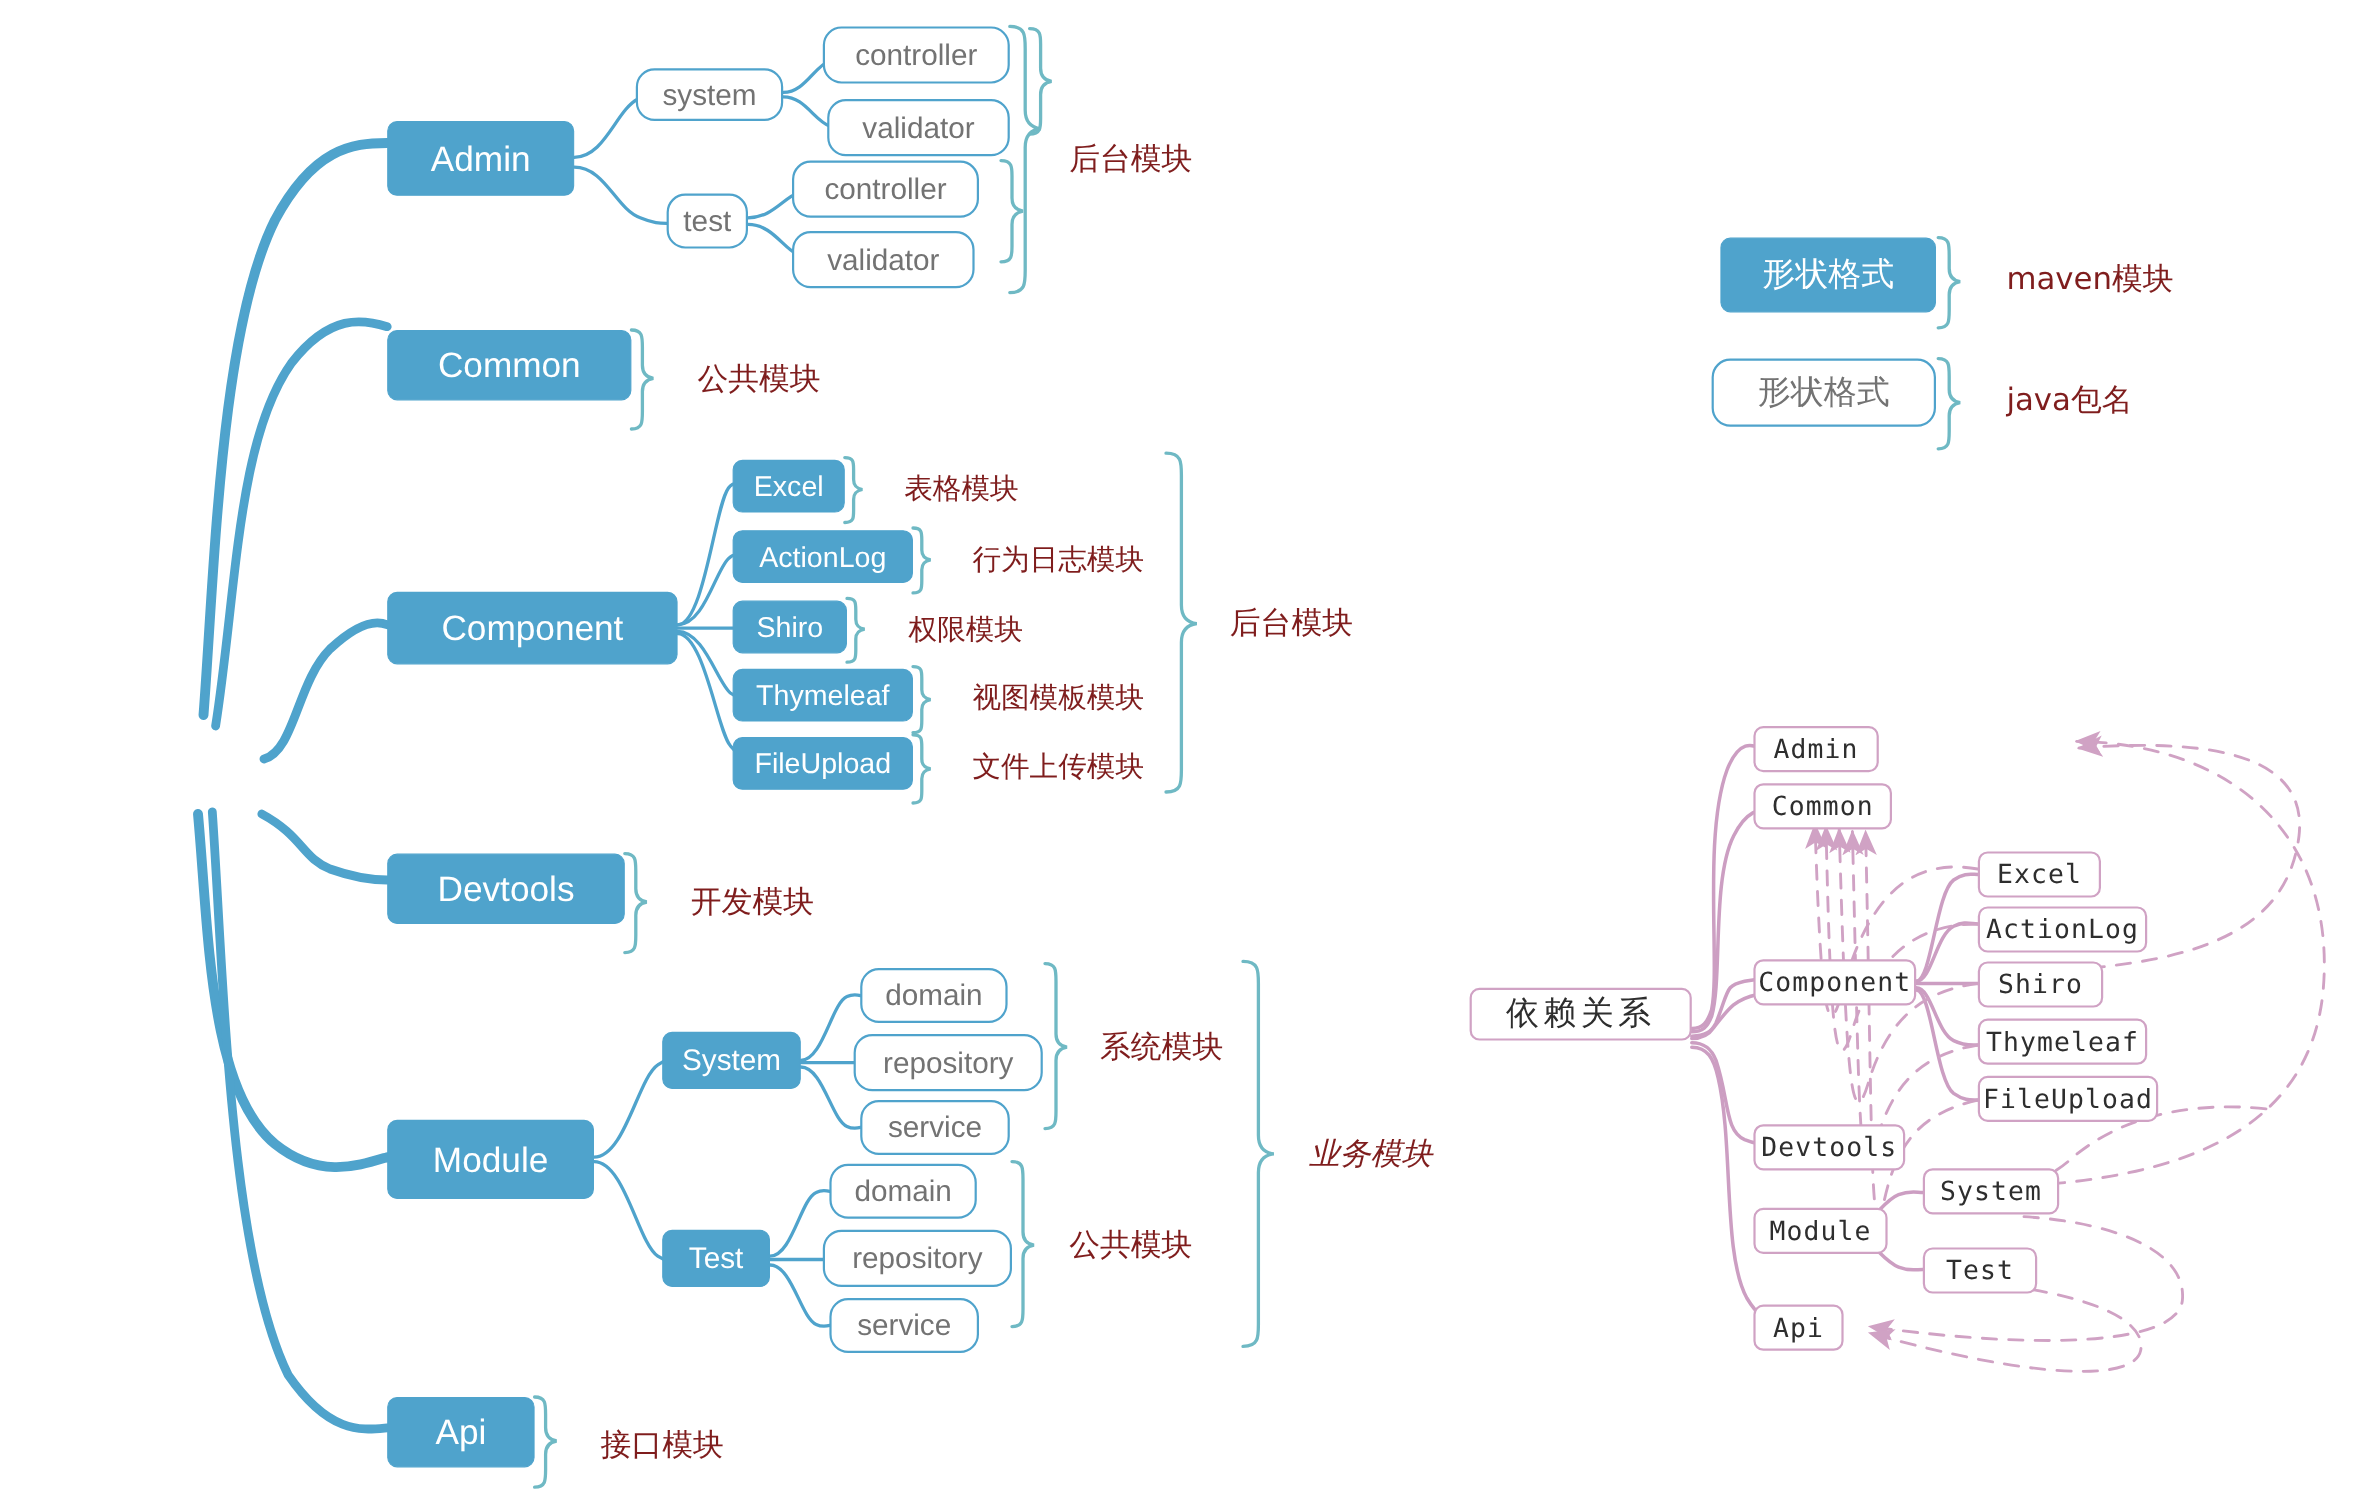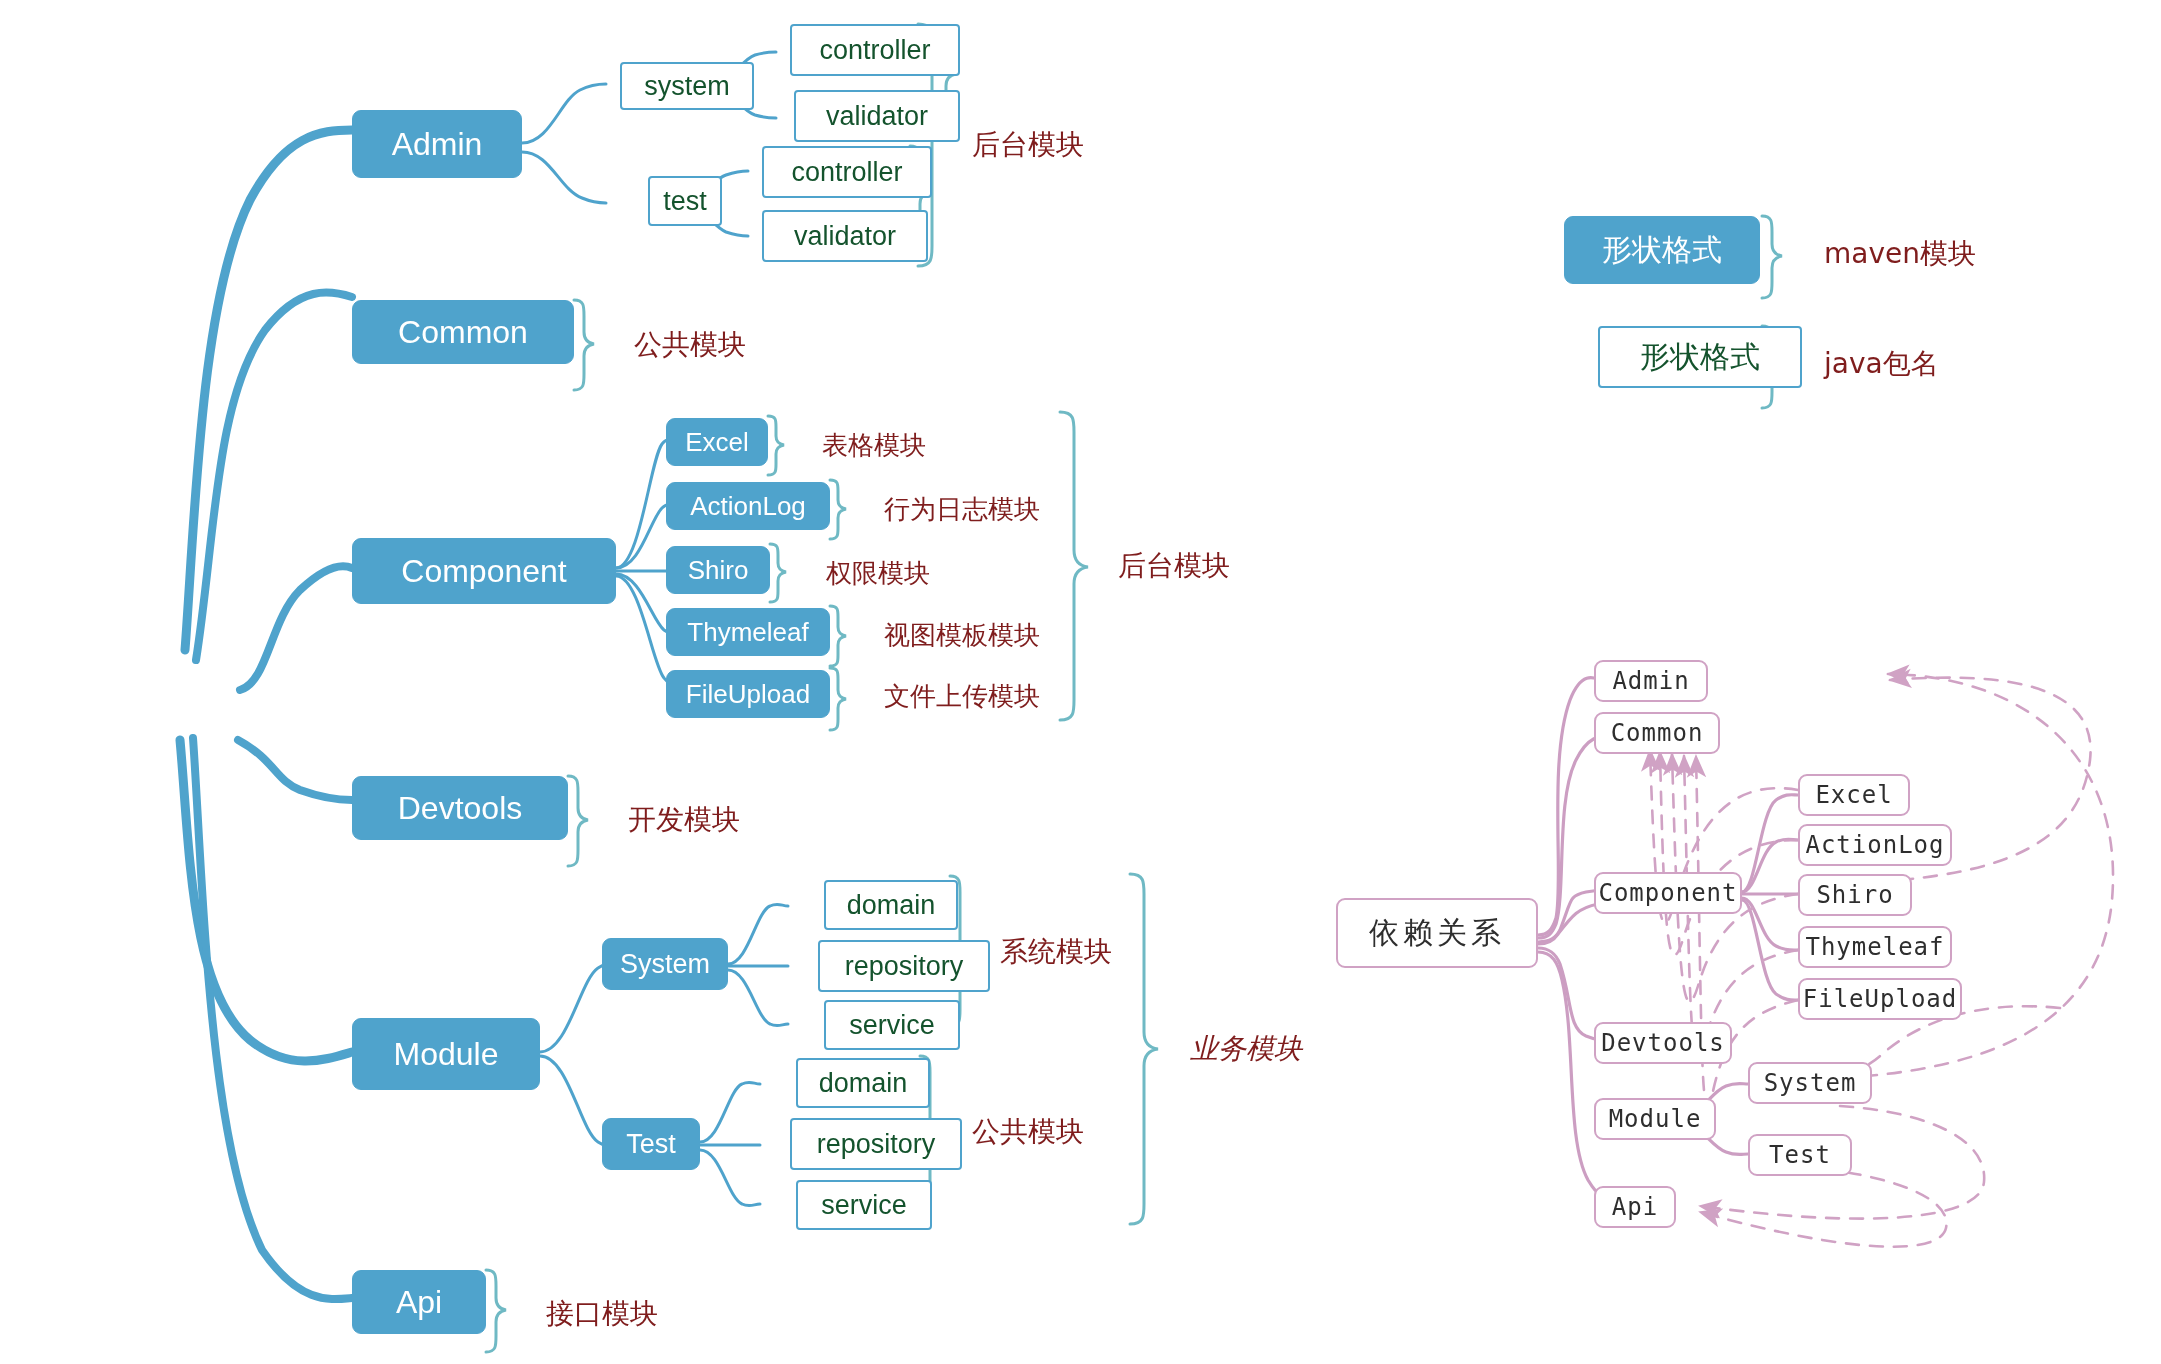--- a/index.html
+++ b/index.html
@@ -14,23 +14,22 @@
   .node{
     position:absolute;box-sizing:border-box;
     display:flex;align-items:center;justify-content:center;
     white-space:nowrap;line-height:1;
   }
   .n-blue{
     background:#4FA3CC;border:1px solid #4FA3CC;color:#ffffff;
     border-radius:9px;
   }
   .n-white{
-    background:#ffffff;border:2px solid #4FA3CC;color:#14532d;
-    border-radius:4px;
-    margin-left:42px;
+    background:#ffffff;border:2px solid #4FA3CC;color:#737373;
+    border-radius:17px;
   }
   .n-root{
     background:#4FA3CC;color:#ffffff;border-radius:26px;
   }
   .n-pink{
     background:#ffffff;border:2px solid #D0A2C4;color:#2e2e2e;
     border-radius:9px;
     font-family:"DejaVu Sans Mono","Liberation Mono",monospace;
     letter-spacing:1px;
   }
@@ -281,21 +280,21 @@
   <div class="node n-blue" style="left:1564px;top:216px;width:196px;height:68px;font-size:30px;">
     <span>形状格式</span>
   </div>
   <div class="anno" style="left:1824px;top:240px;font-size:28px;">maven模块</div>
 
   <div class="node n-white" style="left:1556px;top:326px;width:204px;height:62px;font-size:30px;">
     <span>形状格式</span>
   </div>
   <div class="anno" style="left:1824px;top:350px;font-size:28px;">java包名</div>
 
-  <div class="node n-pink-big" style="left:1336px;top:898px;width:202px;height:70px;font-size:30px;letter-spacing:4px;">
+  <div class="node n-pink-big" style="left:1336px;top:898px;width:202px;height:48px;font-size:30px;letter-spacing:4px;">
     <span>依赖关系</span>
   </div>
 
   <div class="node n-pink" style="left:1594px;top:660px;width:114px;height:42px;font-size:24px;">
     <span>Admin</span>
   </div>
   <div class="node n-pink" style="left:1594px;top:712px;width:126px;height:42px;font-size:24px;">
     <span>Common</span>
   </div>
   <div class="node n-pink" style="left:1594px;top:872px;width:148px;height:42px;font-size:24px;">

